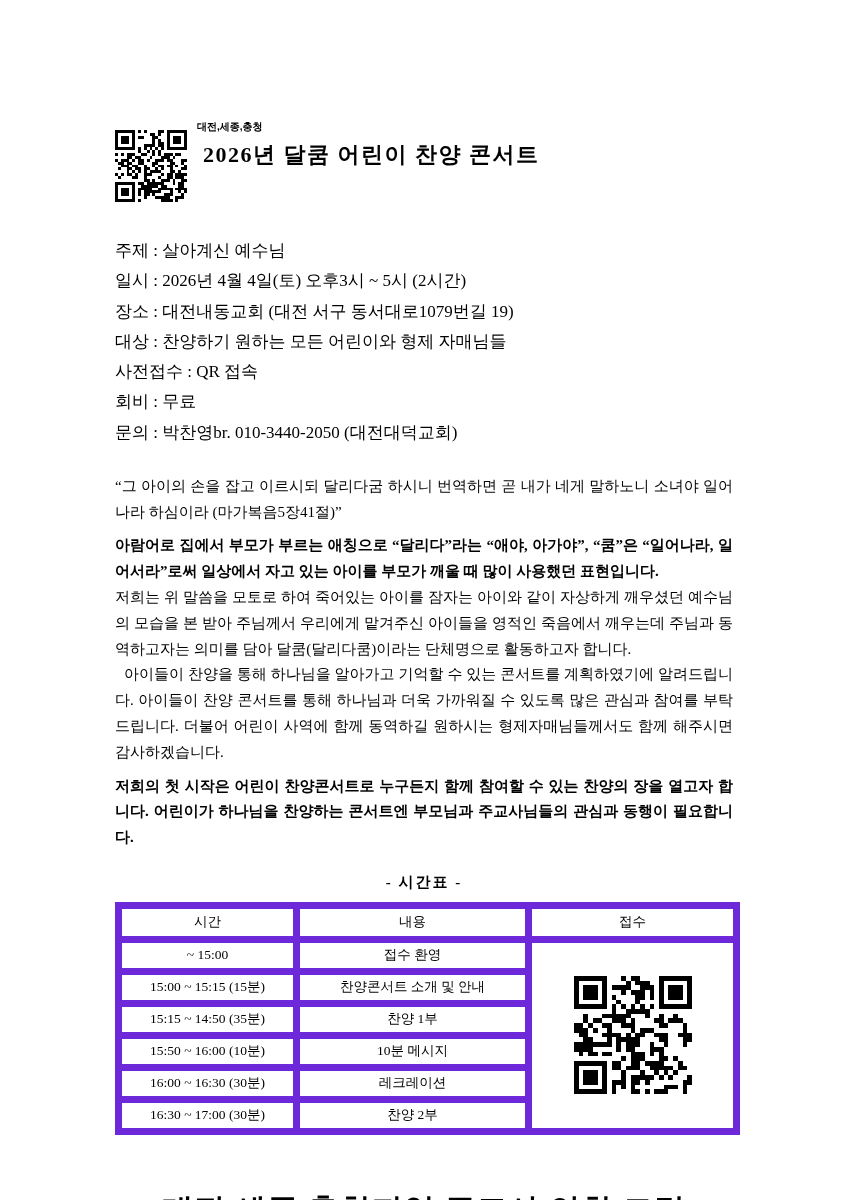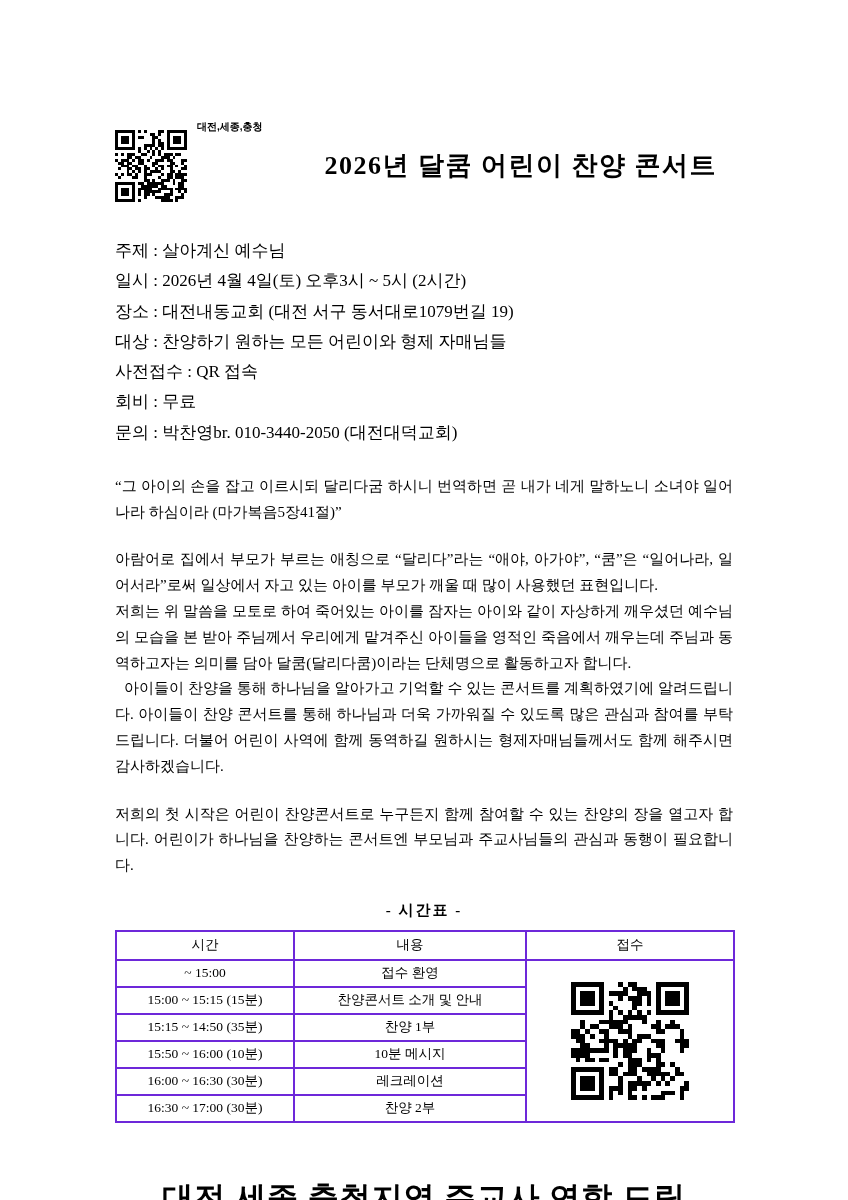--- a/index.html
+++ b/index.html
@@ -43,27 +43,26 @@
     flex: 1 1 auto;
   }
   .region-label {
     font-family: "Liberation Sans", sans-serif;
     font-size: 10px;
     font-weight: bold;
     letter-spacing: 0px;
     margin: 0 0 2px 2px;
   }
   .main-title {
-    font-size: 26px;
+    font-size: 22px;
     font-weight: bold;
     letter-spacing: 1.5px;
     white-space: nowrap;
-    margin: 16px;
+    margin: 8px;
     line-height: 1.2;
-    text-align: right;
   }
 
   
   .info-list {
     margin-top: 34px;
     font-size: 17px;
     line-height: 1.78;
   }
   .info-row {
     white-space: nowrap;
@@ -73,21 +72,22 @@
   .para {
     font-size: 15px;
     line-height: 1.72;
     text-align: justify;
     margin: 0;
   }
   .quote {
     margin-top: 26px;
   }
   .block-gap {
-    margin-top: 22px;
+    margin-top: 8px;
+    font-weight: bold;
   }
   .tight {
     margin-top: 0;
   }
   .indent {
     text-indent: 9px;
   }
 
   
   .schedule-title {
@@ -99,21 +99,21 @@
     margin-bottom: 10px;
   }
   table.schedule {
     border-collapse: collapse;
     width: 618px;
     margin: 0 auto;
     table-layout: fixed;
   }
   table.schedule th,
   table.schedule td {
-    border: 2px solid #6d28d9;
+    border: 7px solid #6d28d9;
     font-size: 13.5px;
     font-weight: normal;
     text-align: center;
     height: 23px;
     padding: 1px 2px;
     line-height: 1.2;
   }
   table.schedule th {
     height: 25px;
   }

